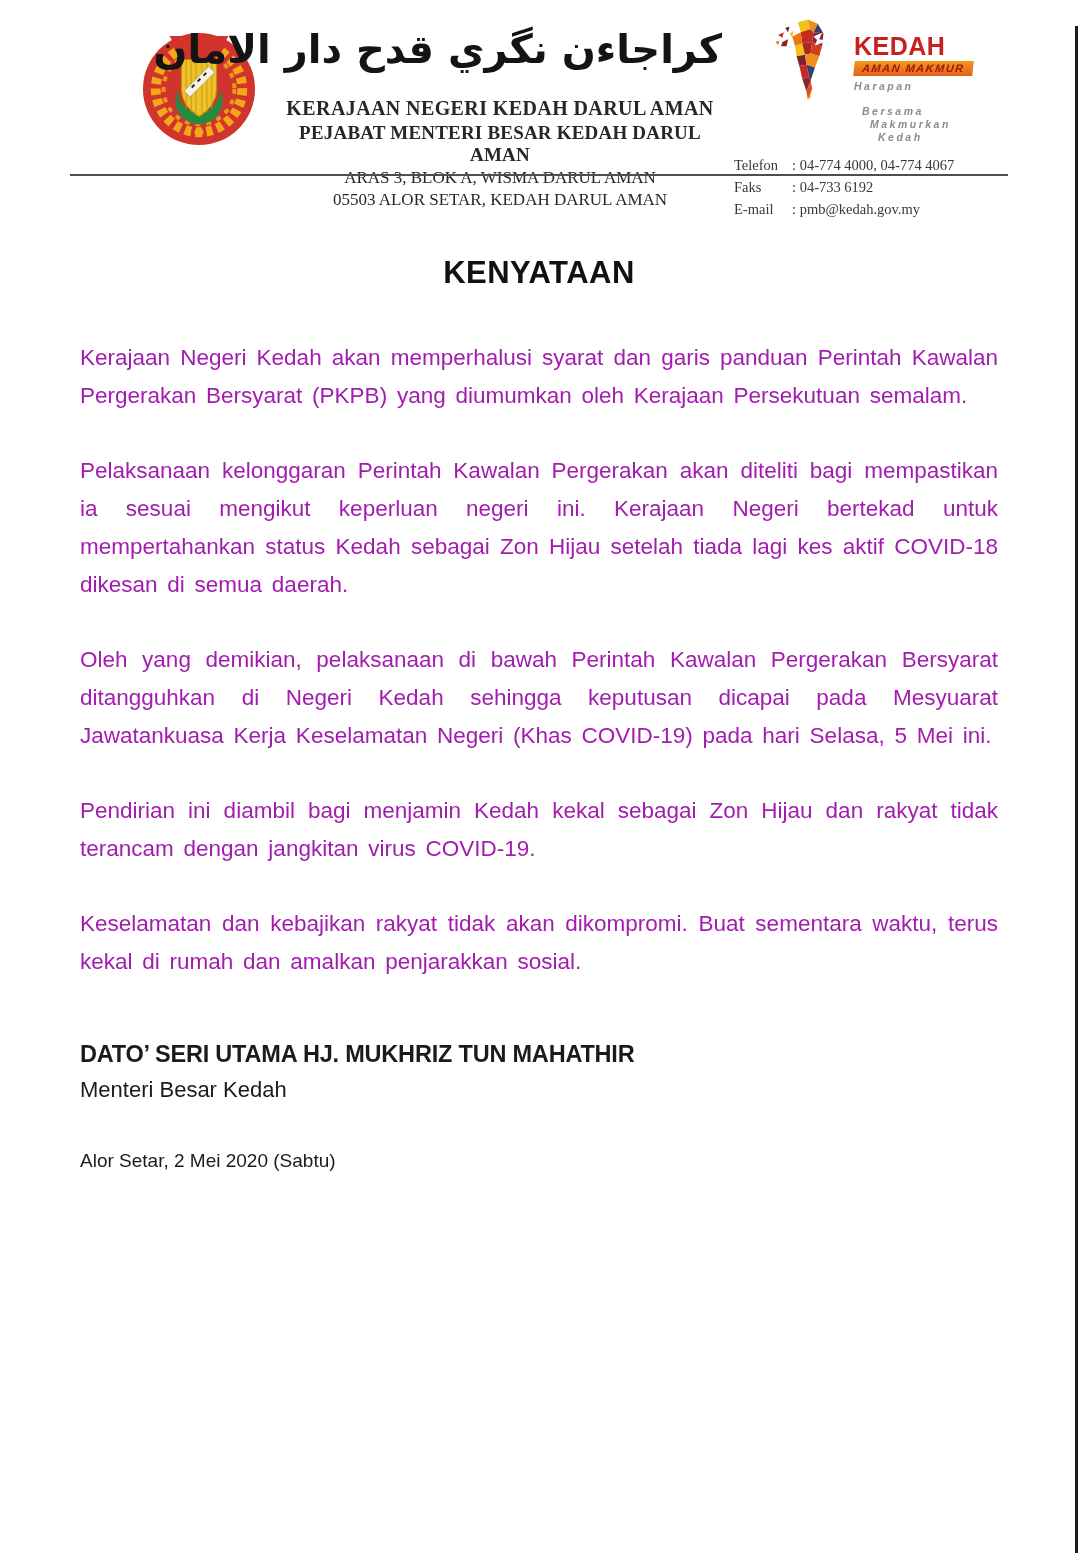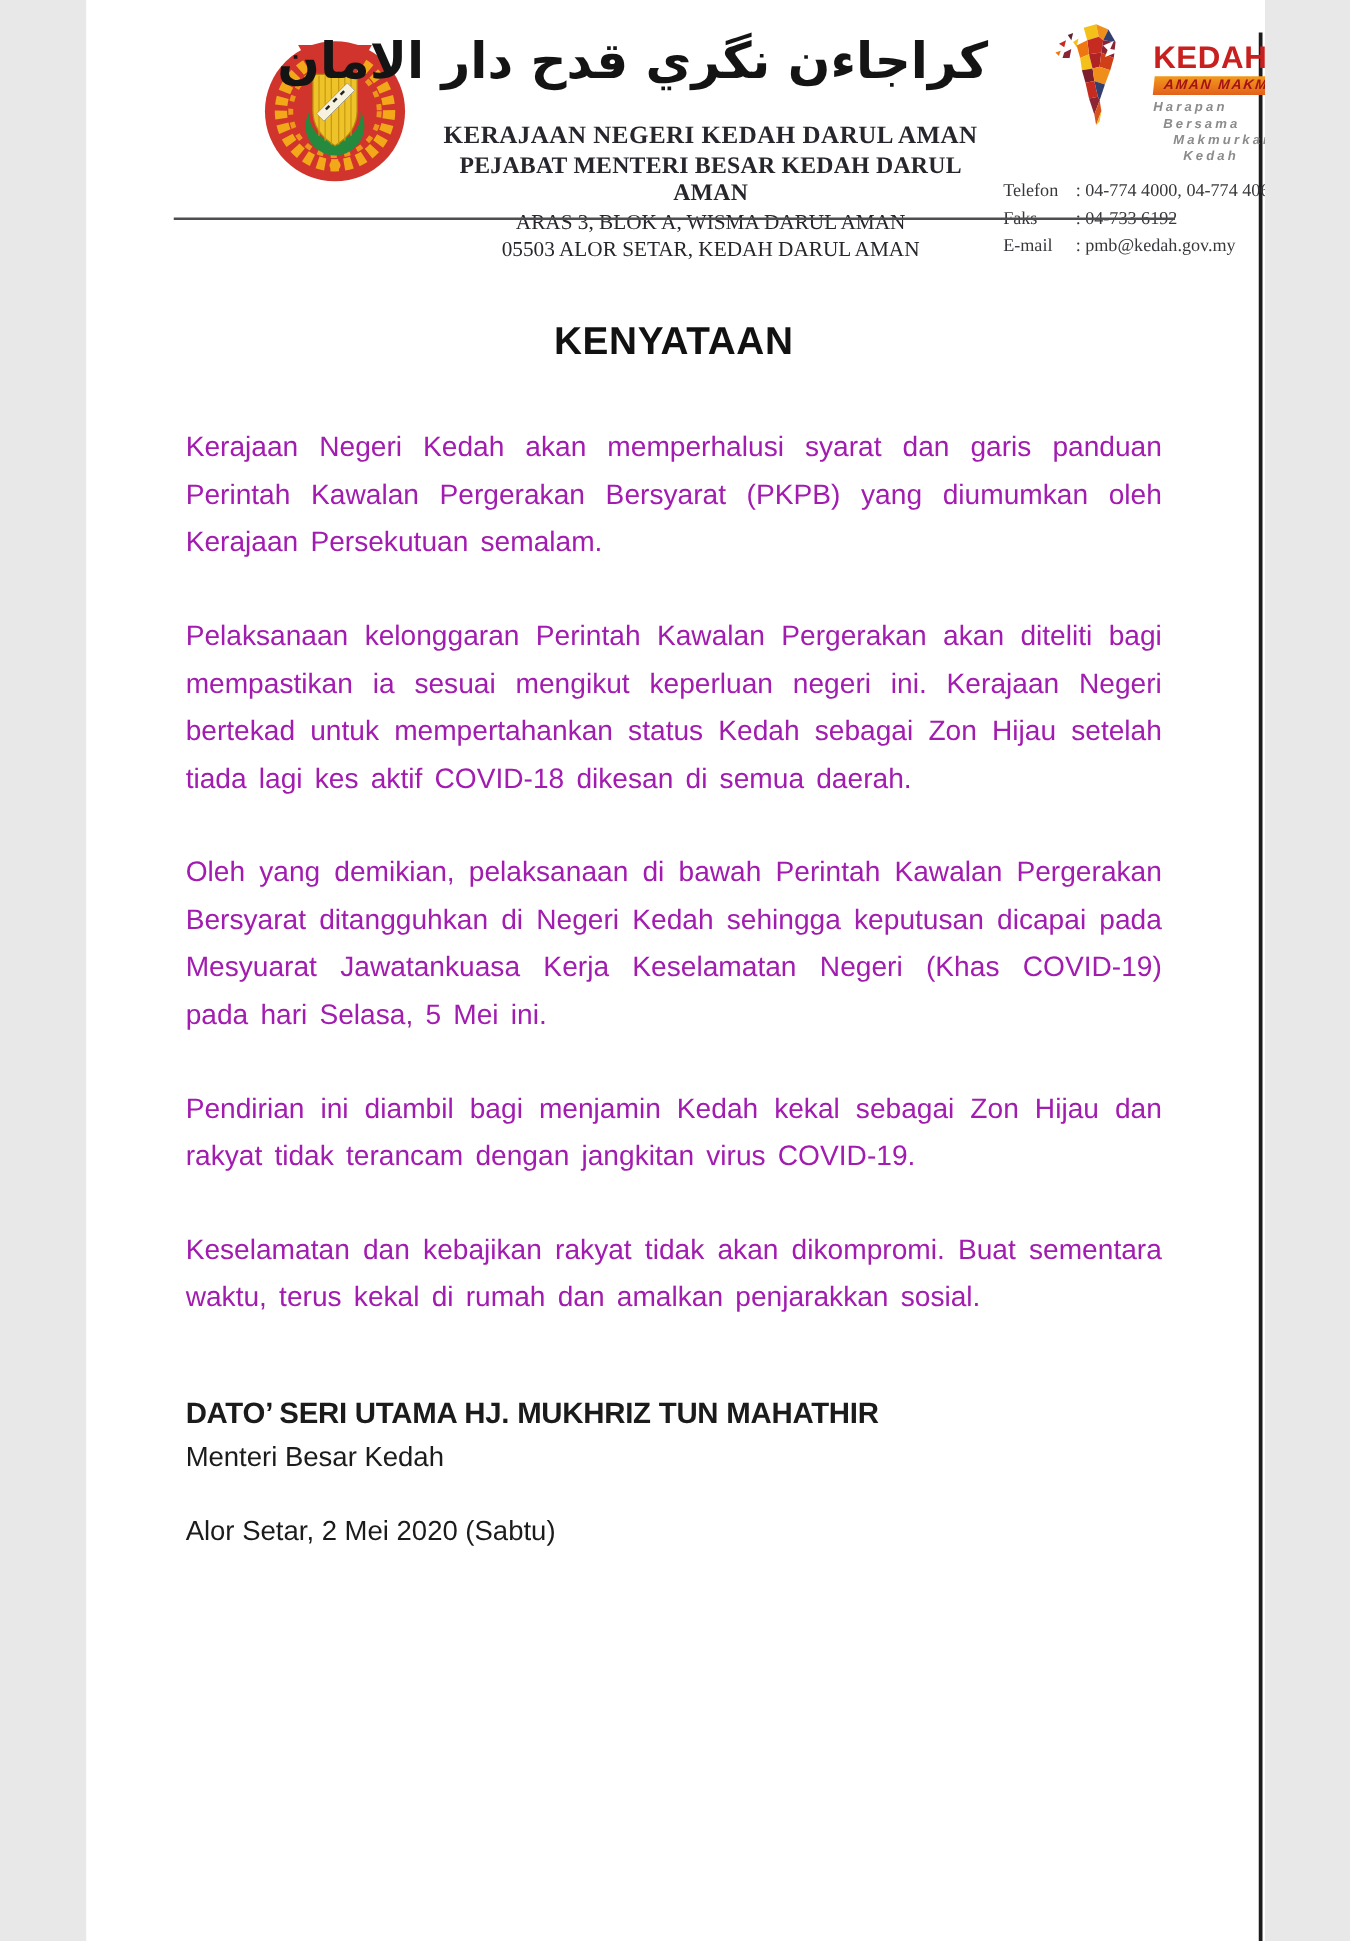--- a/index.html
+++ b/index.html
@@ -1,19 +1,19 @@
 <!DOCTYPE html>
 <html><head>
 <meta charset="utf-8">
 <style>
   * { margin:0; padding:0; box-sizing:border-box; }
   html,body { background:#e8e8e8; }
   .page {
     position:relative;
-    width:943px; height:1553px;
+    width:1080px; height:1553px;
     background:#ffffff;
     font-family:"Liberation Sans", sans-serif;
     color:#1b1b1b;
     overflow:hidden;
     margin:0 auto;
   }
   .page-edge {
     position:absolute; top:26px; bottom:0; right:2px; width:3px;
     background:#1c1c1c;
   }
@@ -53,21 +53,21 @@
     color:#a31313; font-weight:bold; font-style:italic;
     font-size:11px; letter-spacing:1.5px;
     padding:1px 8px 2px 8px; margin-top:1px;
     transform:skewX(-6deg);
   }
   .tagline { margin-top:4px; }
   .tagline div {
     color:#8b8b8b; font-weight:bold; font-style:italic;
     font-size:10.5px; letter-spacing:2.5px; line-height:13px;
   }
-  .tagline div:nth-child(2){ margin-left:8px; }
+  .tagline div:nth-child(2){ margin-left:8px;margin-top:12px; }
   .tagline div:nth-child(3){ margin-left:16px; }
   .tagline div:nth-child(4){ margin-left:24px; }
 
   .contacts {
     margin-top:10px; margin-left:10px;
     font-family:"Liberation Serif", serif;
     font-size:14.5px; color:#38383c; line-height:22px;
   }
   .contact-row { display:flex; }
   .contact-label { width:58px; flex:0 0 auto; }
@@ -91,21 +91,21 @@
   }
   .paras { margin-top:48px; }
   .paras p {
     font-size:22.5px; line-height:38px;
     text-align:justify; word-spacing:3.5px;
     margin-bottom:37px; color:#a21caf;
   }
   .signature { margin-top:60px; }
   .sig-name { font-size:23.5px; font-weight:bold; letter-spacing:-0.2px; }
   .sig-role { font-size:22px; margin-top:9px; }
-  .dateline  { font-size:22px; margin-top:33px; }
+  .dateline  { font-size:19px; margin-top:47px; }
 </style>
 </head>
 <body>
 
 <div class="page">
   <div class="page-edge"></div>
 
   <div class="letterhead">
 
     <svg class="crest" viewBox="0 0 120 120">

